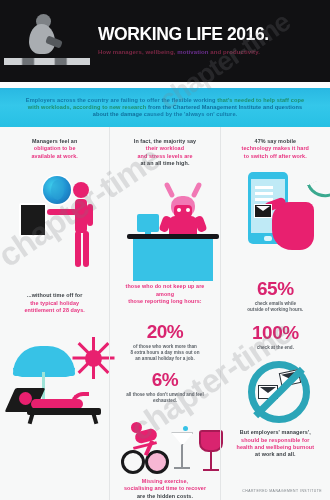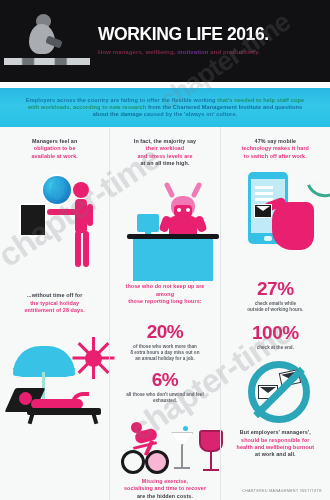--- a/index.html
+++ b/index.html
@@ -554,21 +554,21 @@
         <div class="ph-line" style="top:20px"></div>
         <div class="ph-line" style="top:26px"></div>
         <div class="ph-home"></div>
       </div>
       <div class="swoosh"></div>
       <div class="hand"></div>
       <div class="hand-finger"></div>
       <div class="env-box"></div>
     </div>
 
-    <div class="big">27%</div>
+    <div class="big">65%</div>
     <div class="sub-small">
       <span>check emails while</span><br>
       <span>outside of working hours.</span>
     </div>
 
     <div class="big" style="margin-top:9px">100%</div>
     <div class="sub-small">check at the end.</div>
 
     <div class="art6">
       <div class="ne-circle"></div>

